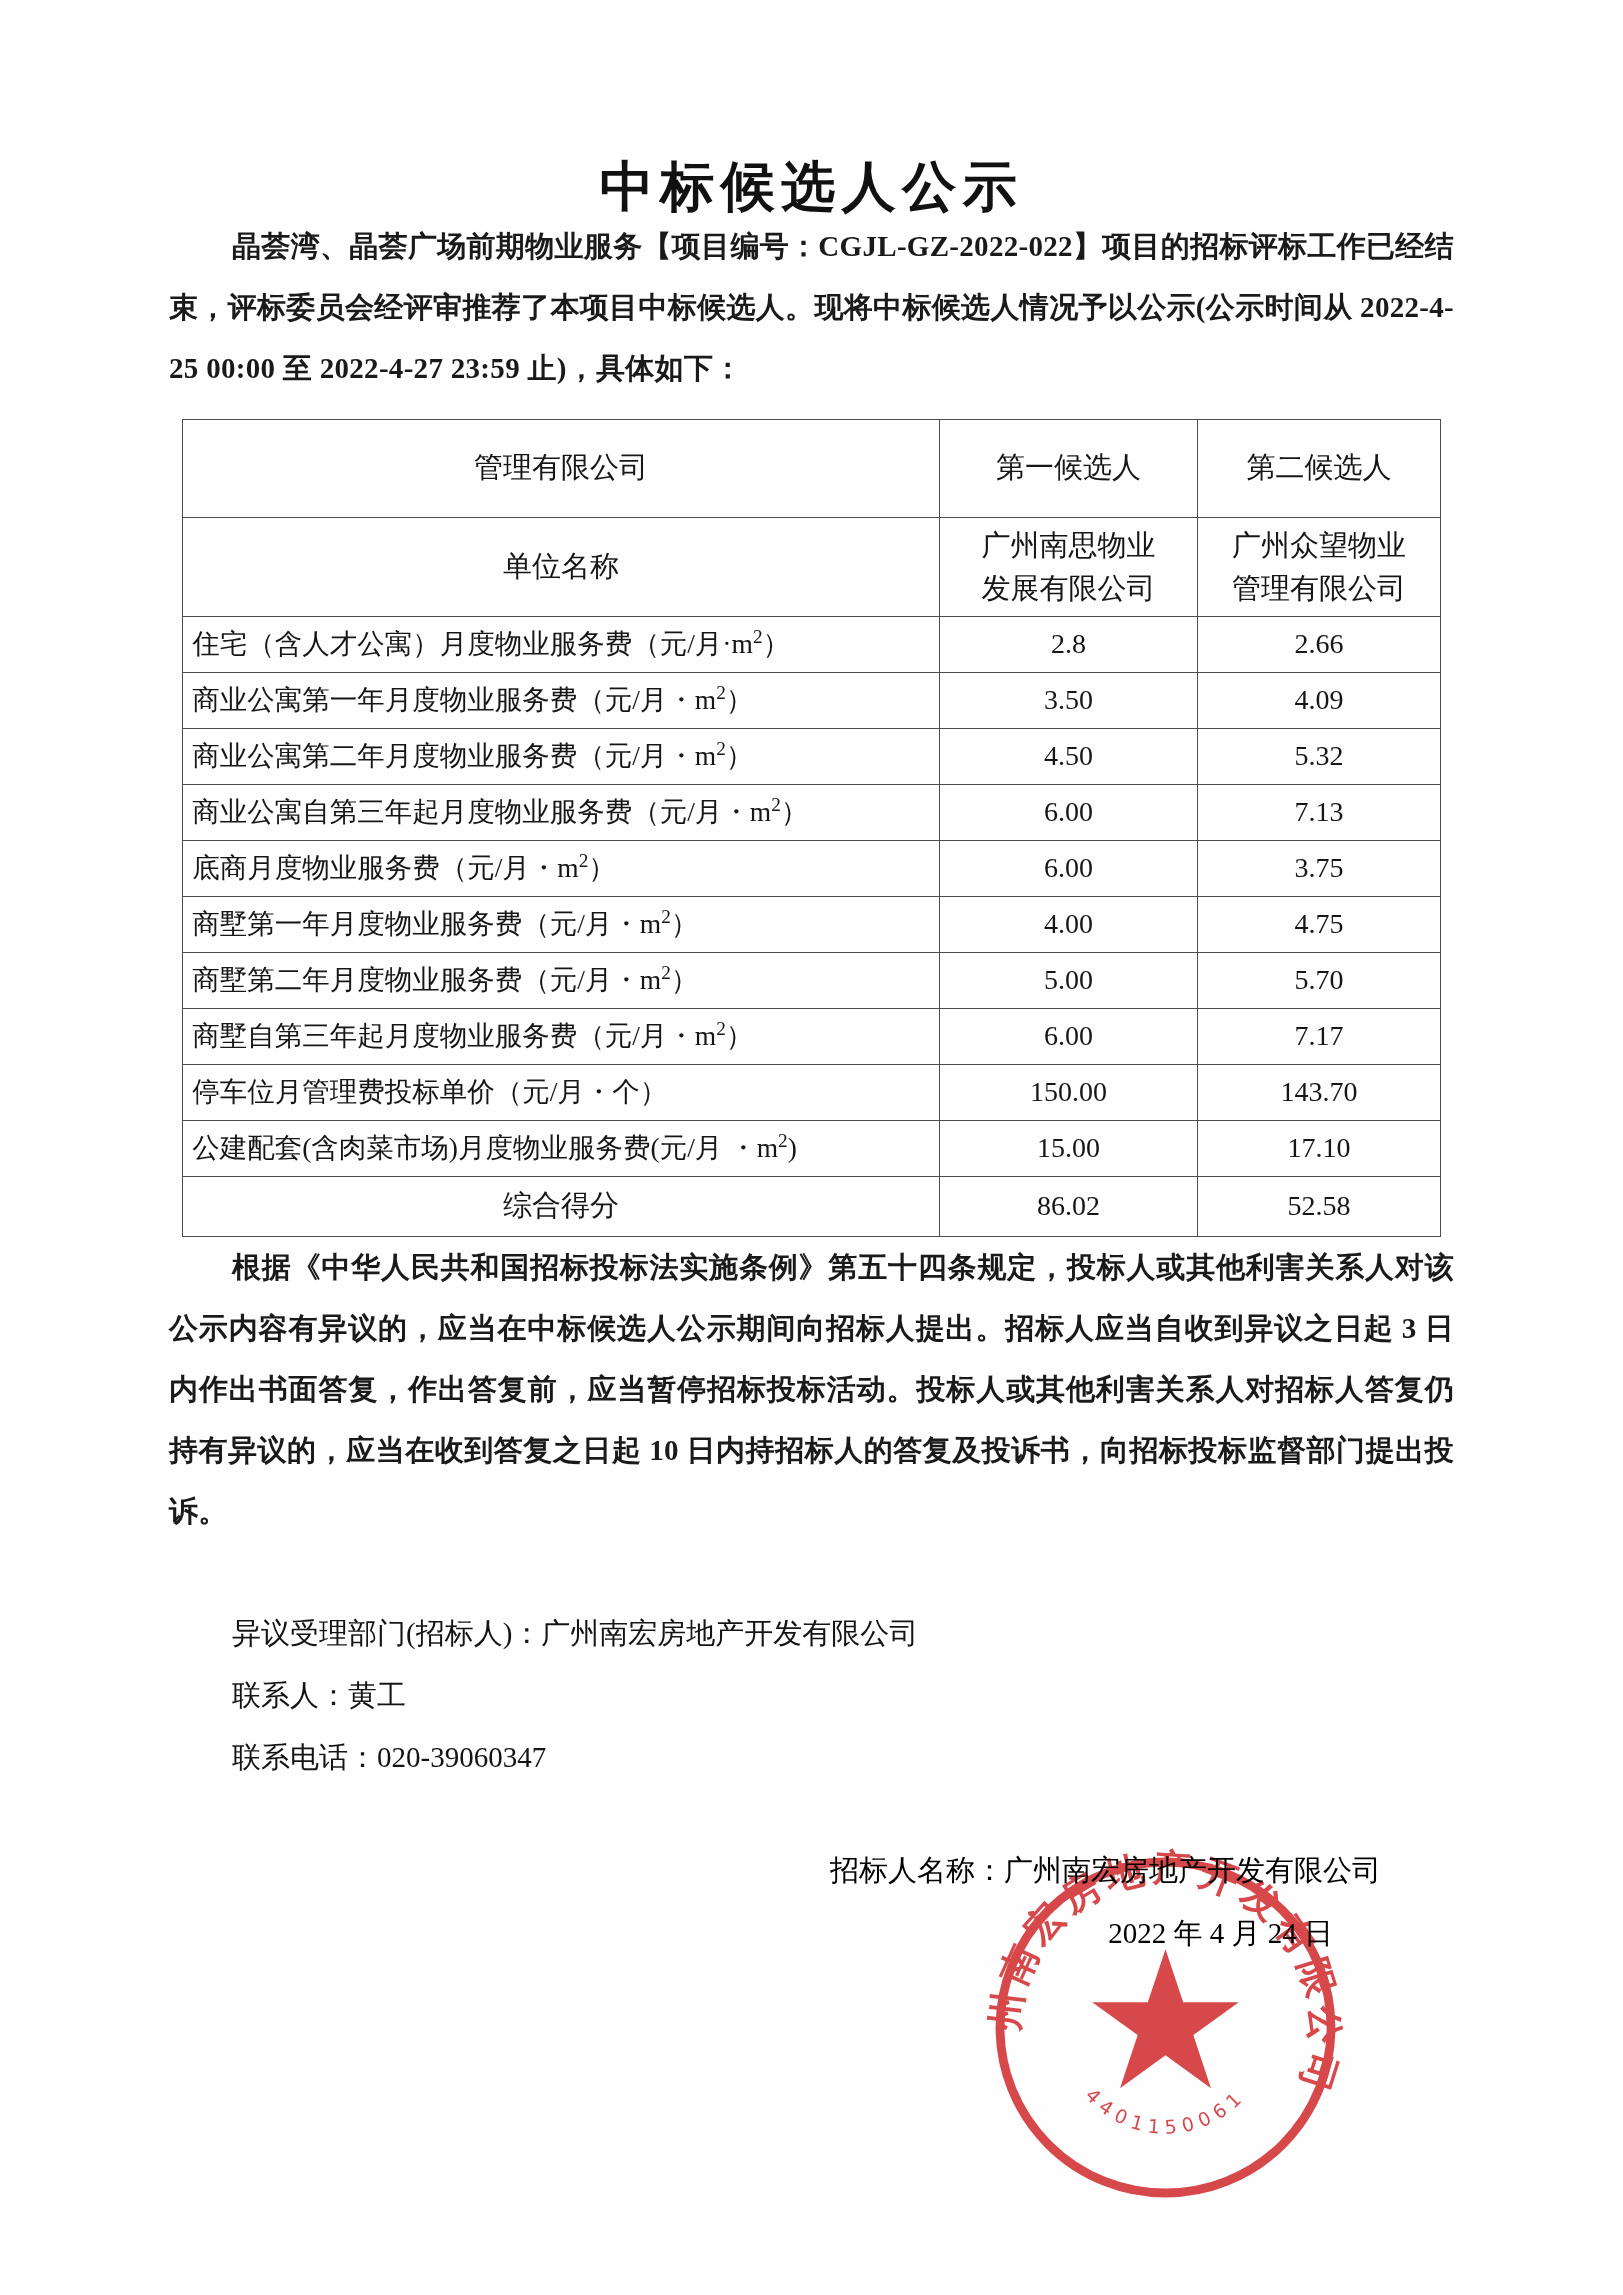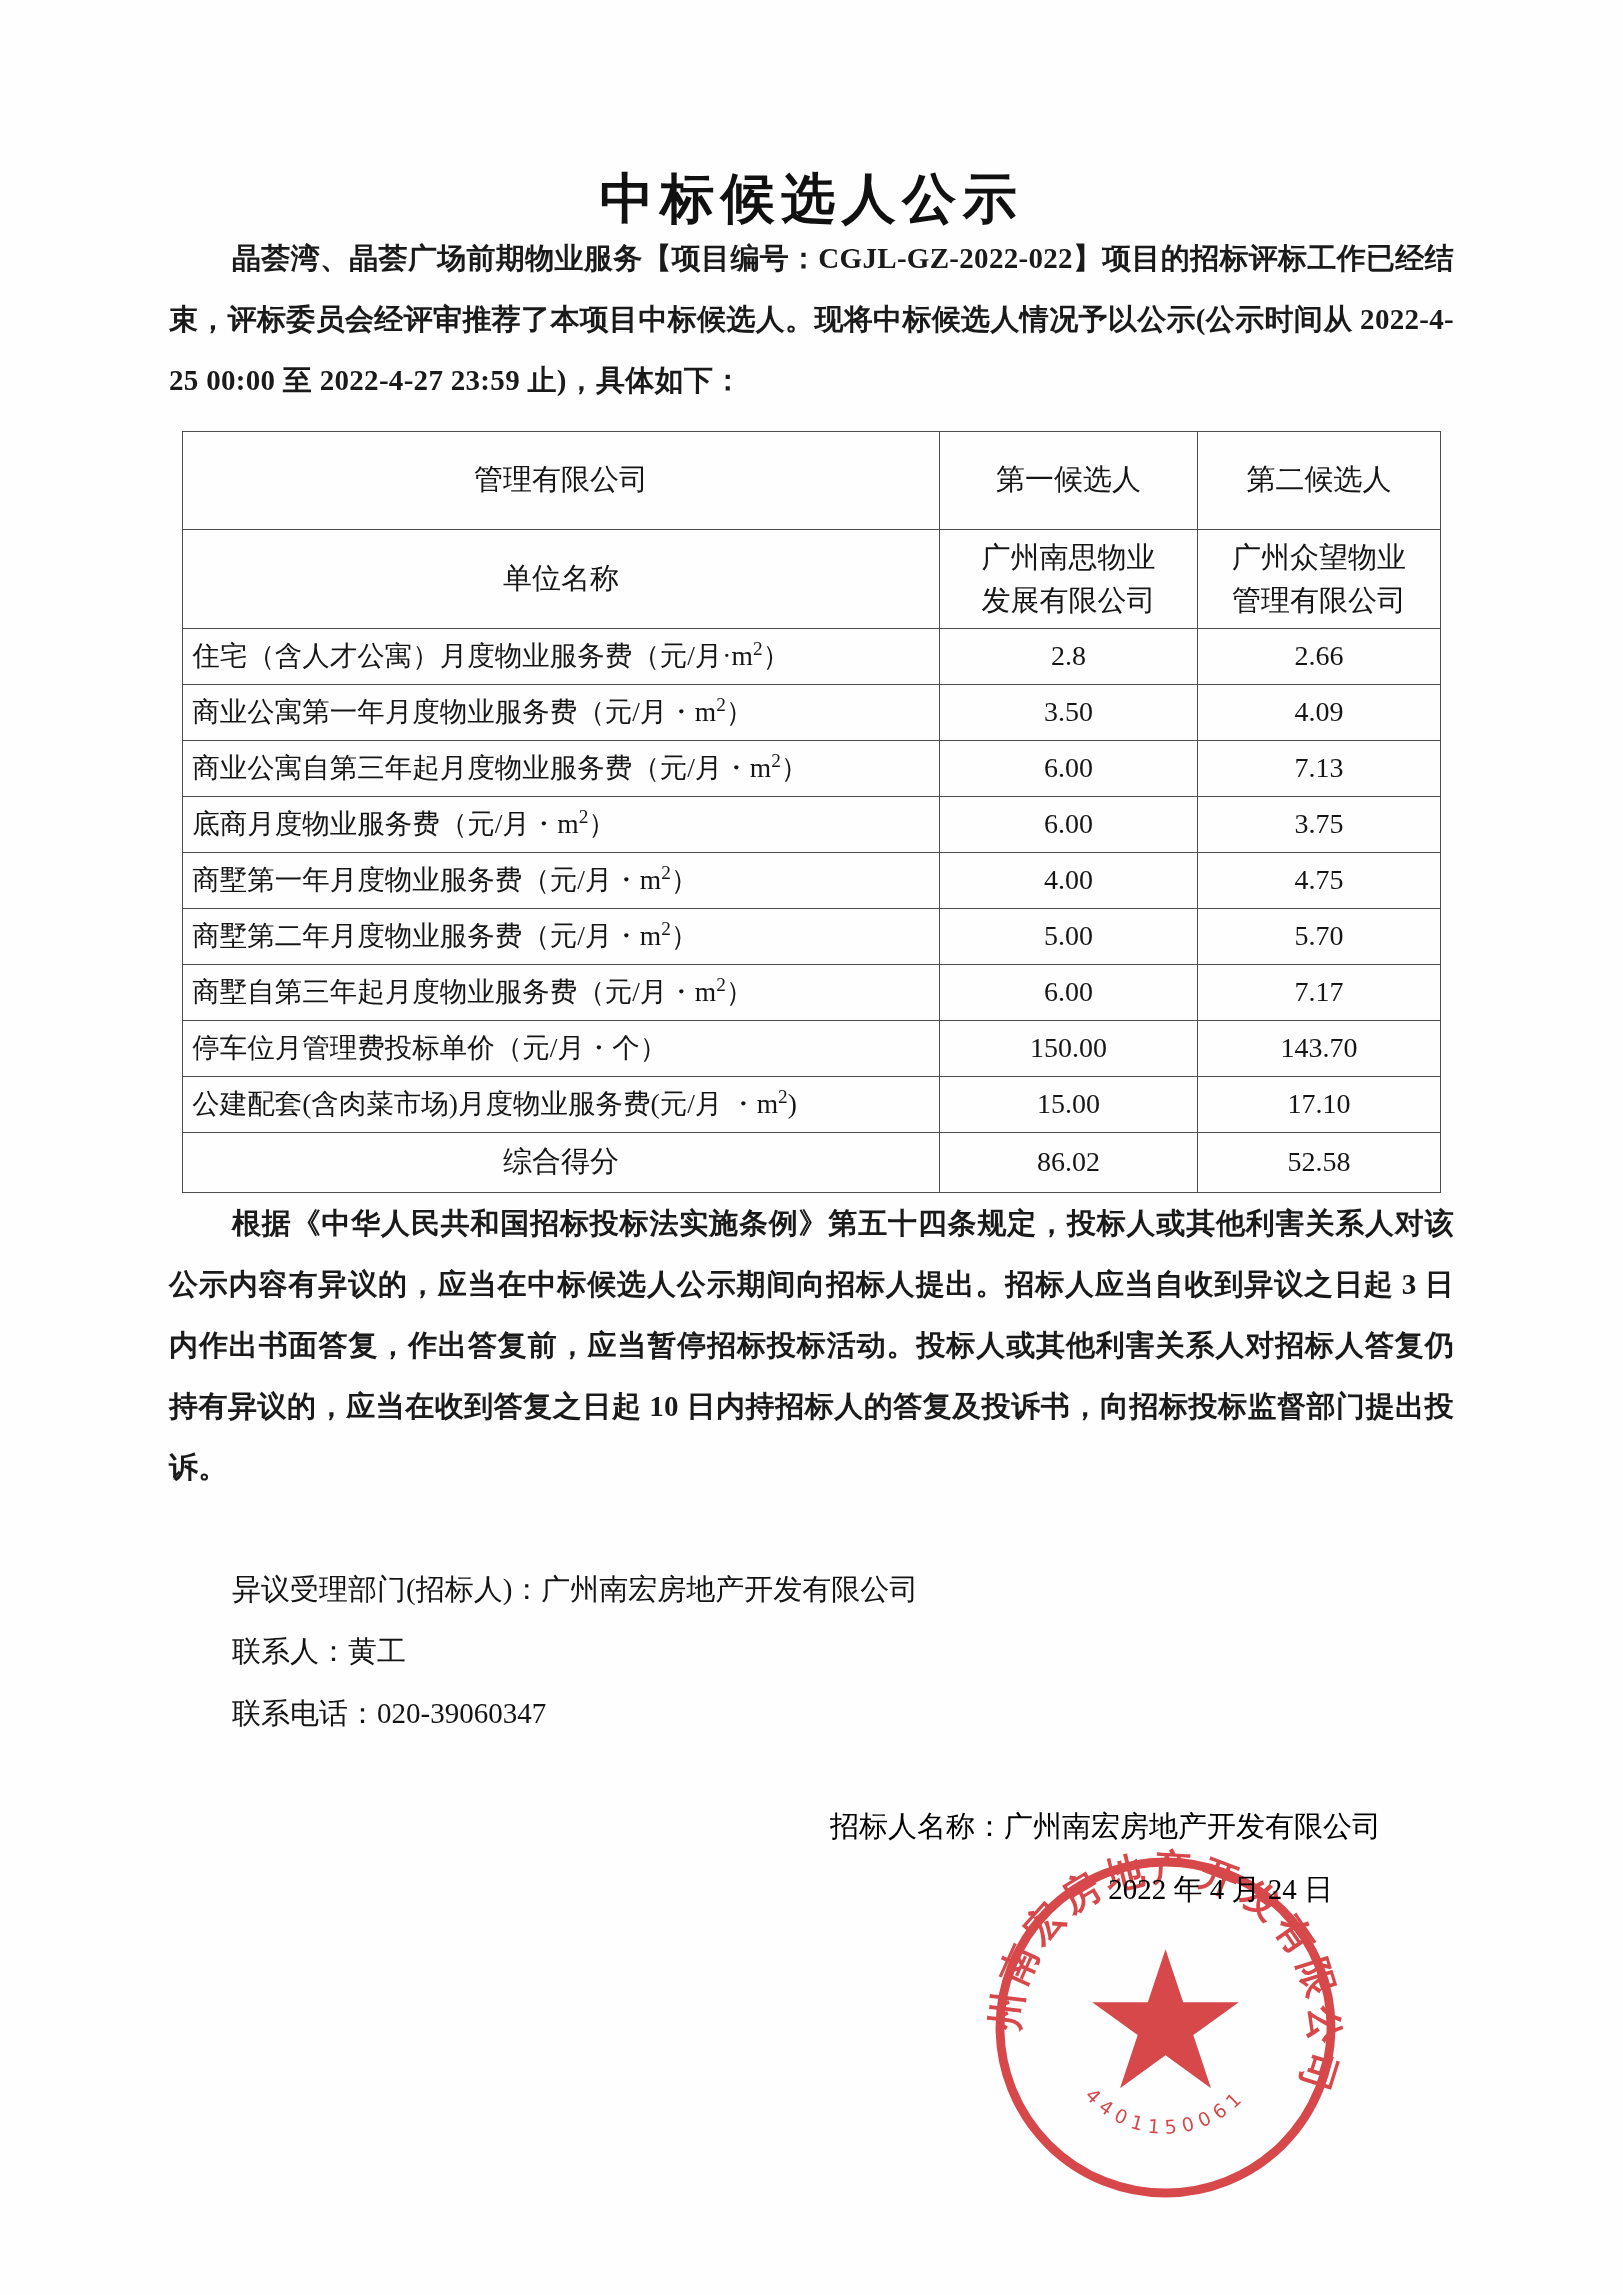--- a/index.html
+++ b/index.html
@@ -14,21 +14,21 @@
     font-family: "Liberation Serif", "DejaVu Serif", serif;
     color: #1c1c1c;
     position: relative;
     overflow: hidden;
   }
   .page {
     position: relative;
     width: 1623px;
     height: 2295px;
     background: #fefefe;
-    padding: 12px;
+    padding: 0;
   }
 
   
   .doc-title {
     text-align: center;
     font-size: 54px;
     font-weight: bold;
     letter-spacing: 6.5px;
     padding-top: 157px;
     line-height: 1.1;
@@ -202,20 +202,25 @@
         <td class="item"><span>住宅（含人才公寓）月度物业服务费（元/月·m</span><span class="sup">2</span><span>）</span></td>
         <td class="val">2.8</td>
         <td class="val">2.66</td>
       </tr>
       <tr class="data">
         <td class="item"><span>商业公寓第一年月度物业服务费（元/月・m</span><span class="sup">2</span><span>）</span></td>
         <td class="val">3.50</td>
         <td class="val">4.09</td>
       </tr>
       <tr class="data">
+        <td class="item"><span>商业公寓第二年月度物业服务费（元/月・m</span><span class="sup">2</span><span>）</span></td>
+        <td class="val">4.50</td>
+        <td class="val">5.32</td>
+      </tr>
+      <tr class="data">
         <td class="item"><span>商业公寓自第三年起月度物业服务费（元/月・m</span><span class="sup">2</span><span>）</span></td>
         <td class="val">6.00</td>
         <td class="val">7.13</td>
       </tr>
       <tr class="data">
         <td class="item"><span>底商月度物业服务费（元/月・m</span><span class="sup">2</span><span>）</span></td>
         <td class="val">6.00</td>
         <td class="val">3.75</td>
       </tr>
       <tr class="data">

